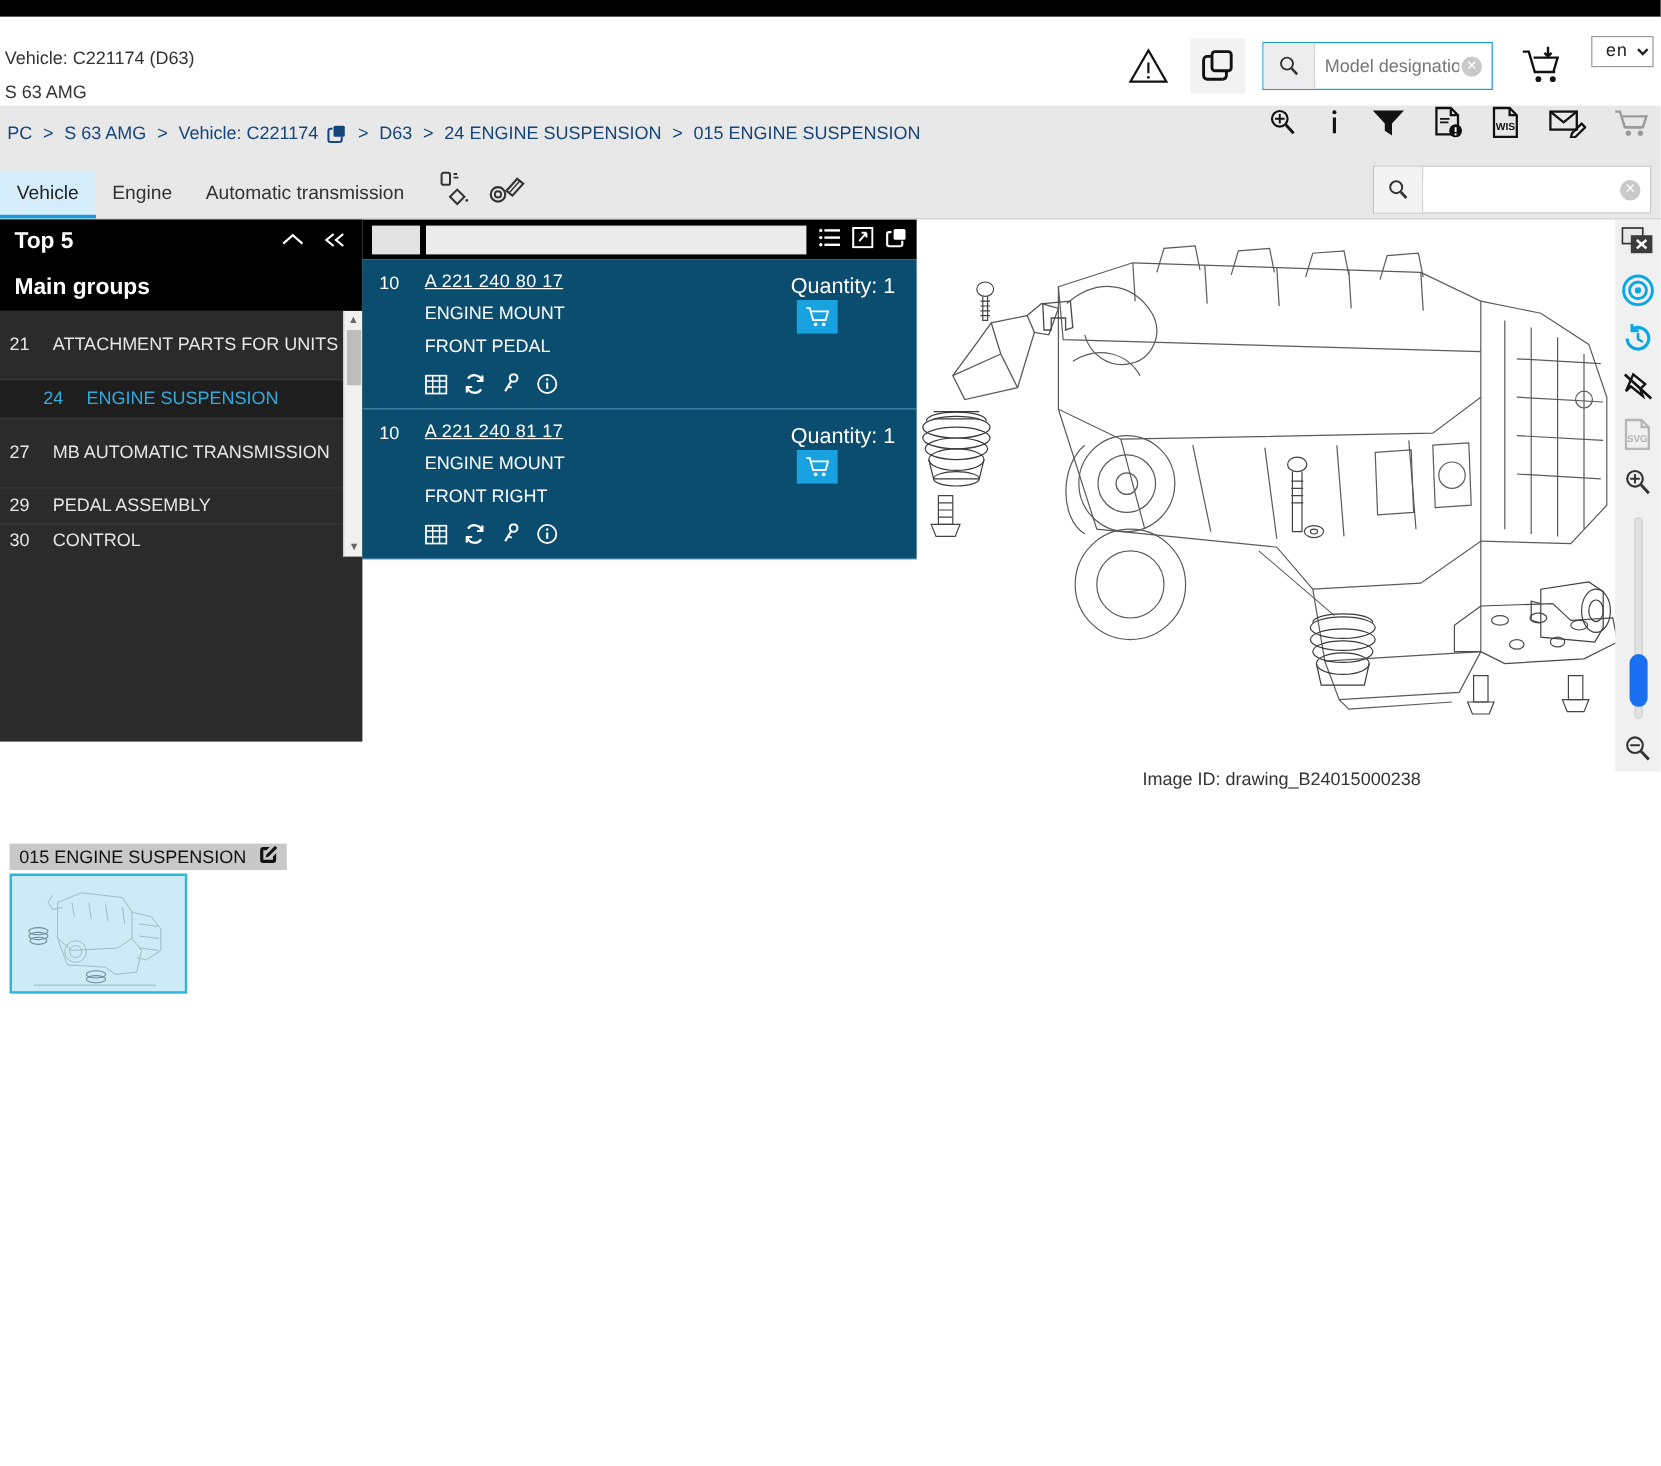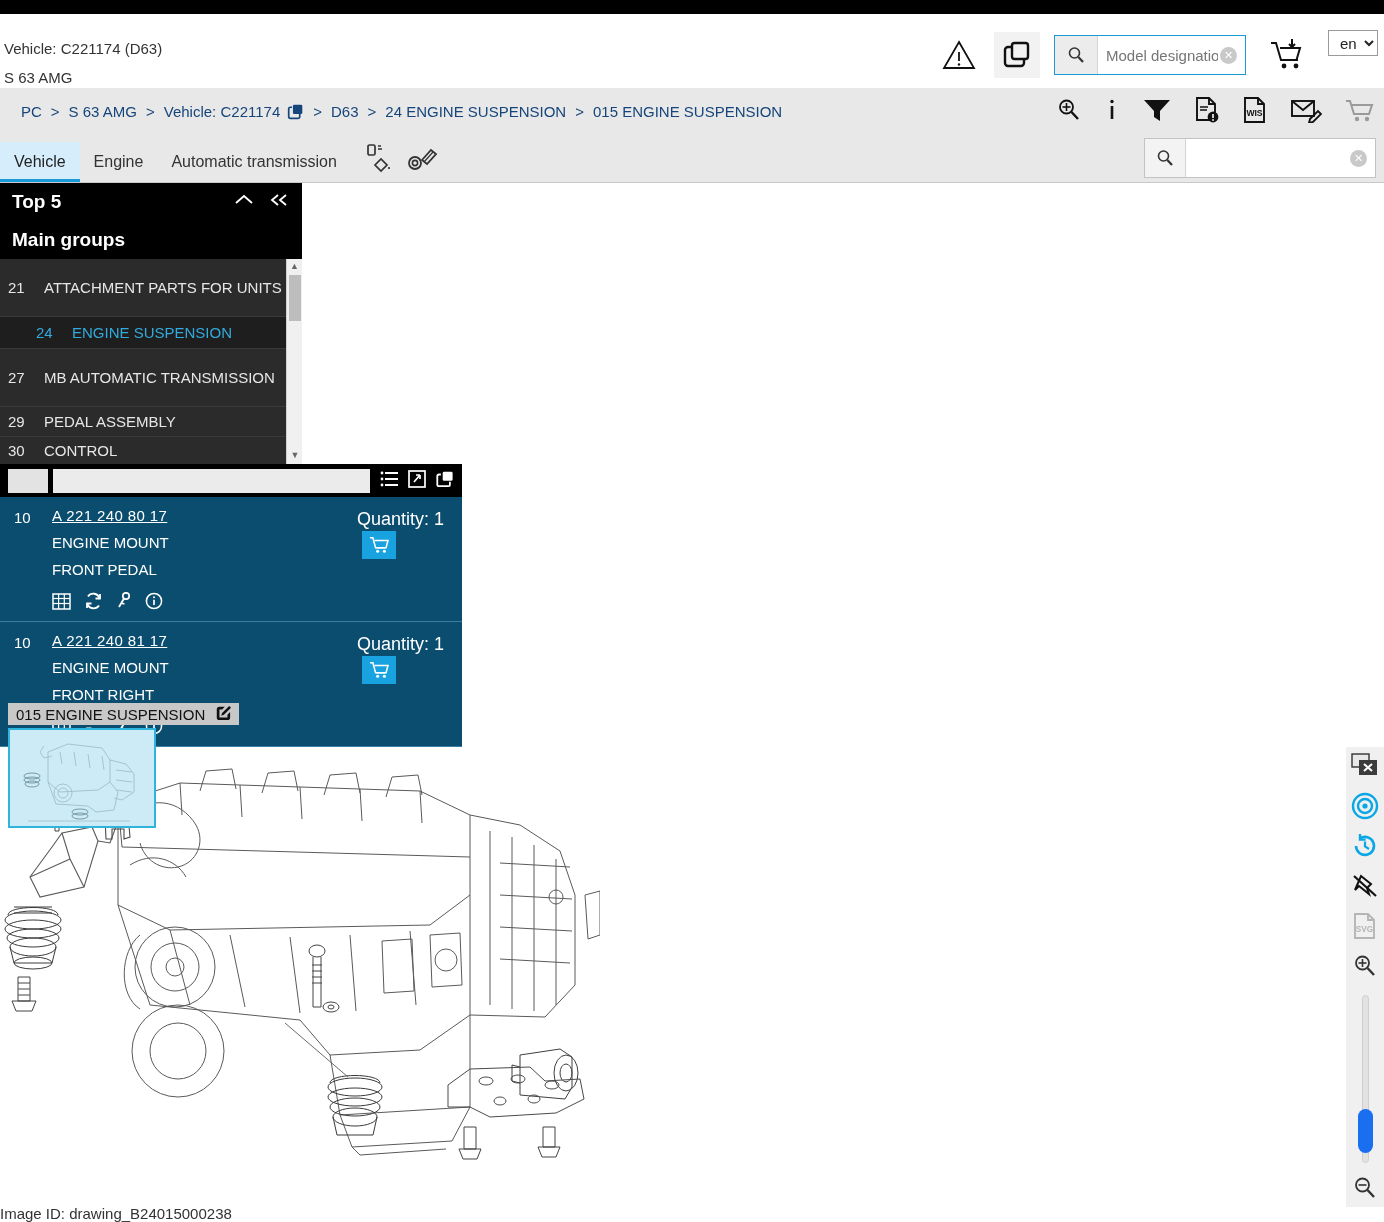--- a/index.html
+++ b/index.html
@@ -50,28 +50,28 @@
     font-family: "Liberation Sans", sans-serif; padding-left: 8px; width: 100px;
   }
   .clear-x {
     width: 17px; height: 17px; border-radius: 50%; background: #c9c9c9;
     color: #fff; font-size: 11px; line-height: 17px; text-align: center;
     margin-right: 8px; flex: none;
   }
   .cart-hdr { width: 40px; height: 38px; margin-right: 20px; }
   .lang-sel {
     border: 1px solid #9a9a9a; background: #fff; height: 26px; padding: 0 4px 0 7px;
-    font-size: 15px; color: #222; font-family: Liberation Sans, sans-serif;
+    font-size: 15px; color: #222; font-family: Liberation Mono, monospace;
     margin-right: 6px; position: relative; top: -12px;
   }
 
   
   .crumbbar {
-    height: 47px; background: #e8e8e8; display: flex; align-items: center;
-    position: relative; padding-left: 21px;
+    height: 47px; background: #e8e8e8; display: flex; 
+    position: relative; padding-left: 6px;
   }
   .crumbs { display: flex; align-items: center; font-size: 15px; color: #15457a; }
   .crumbs .c { white-space: nowrap; }
   .crumbs .sep { margin: 0 9px; color: #15457a; }
   .crumb-copy { margin-left: 7px; display: inline-flex; }
   .crumb-tools { position: absolute; right: 10px; display: flex; align-items: center; gap: 22px; }
 
   
   .tabbar {
     height: 48px; background: #e8e8e8; display: flex; align-items: flex-end;
@@ -89,21 +89,21 @@
   .tab-search .mag-box {
     width: 41px; height: 38px; background: #f3f3f3; display: flex;
     align-items: center; justify-content: center; border-right: 1px solid #d5d5d5;
   }
   .tab-search input {
     flex: 1; border: 0; outline: none; font-size: 15px;
     font-family: "Liberation Sans", sans-serif; padding-left: 8px; width: 100px;
   }
 
   
-  .work { position: relative; height: 435px; display: flex; flex-direction: column; }
+  .work { position: relative; height: 435px; display: flex; }
 
   
   .sidebar { width: 302px; background: #2b2b2b; height: 435px; position: relative; }
   .panel-head {
     background: #000; color: #fff; font-weight: bold; font-size: 19px;
     height: 38px; display: flex; align-items: center; padding: 0 12px;
     justify-content: space-between;
   }
   .panel-head .ctrls { display: flex; align-items: center; gap: 14px; color: #fff; font-size: 17px; }
   .top5-item {
@@ -152,21 +152,21 @@
   .part-row .rowicons { display: flex; gap: 13px; margin-top: 14px; align-items: center; }
   .part-row .qty { position: absolute; right: 18px; top: 12px; font-size: 18px; }
   .part-row .cartbtn {
     position: absolute; right: 66px; top: 34px; width: 34px; height: 28px;
     background: #18a3e0; display: flex; align-items: center; justify-content: center;
   }
 
   
   .drawing { flex: 1; position: relative; background: #fff; }
   .imgid {
-    position: absolute; left: 0; right: 12px; top: 458px; 
+    position: absolute; left: 0; right: 12px; top: 458px; text-align: center;
     font-size: 15px; color: #333;
   }
 
   
   .vtools {
     position: absolute; right: 0; top: 0; width: 38px; height: 460px;
     background: #f0f0f0; display: flex; flex-direction: column; align-items: center;
     padding-top: 4px; gap: 10px;
   }
   .vtools .vt { width: 30px; height: 30px; display: flex; align-items: center; justify-content: center; }

